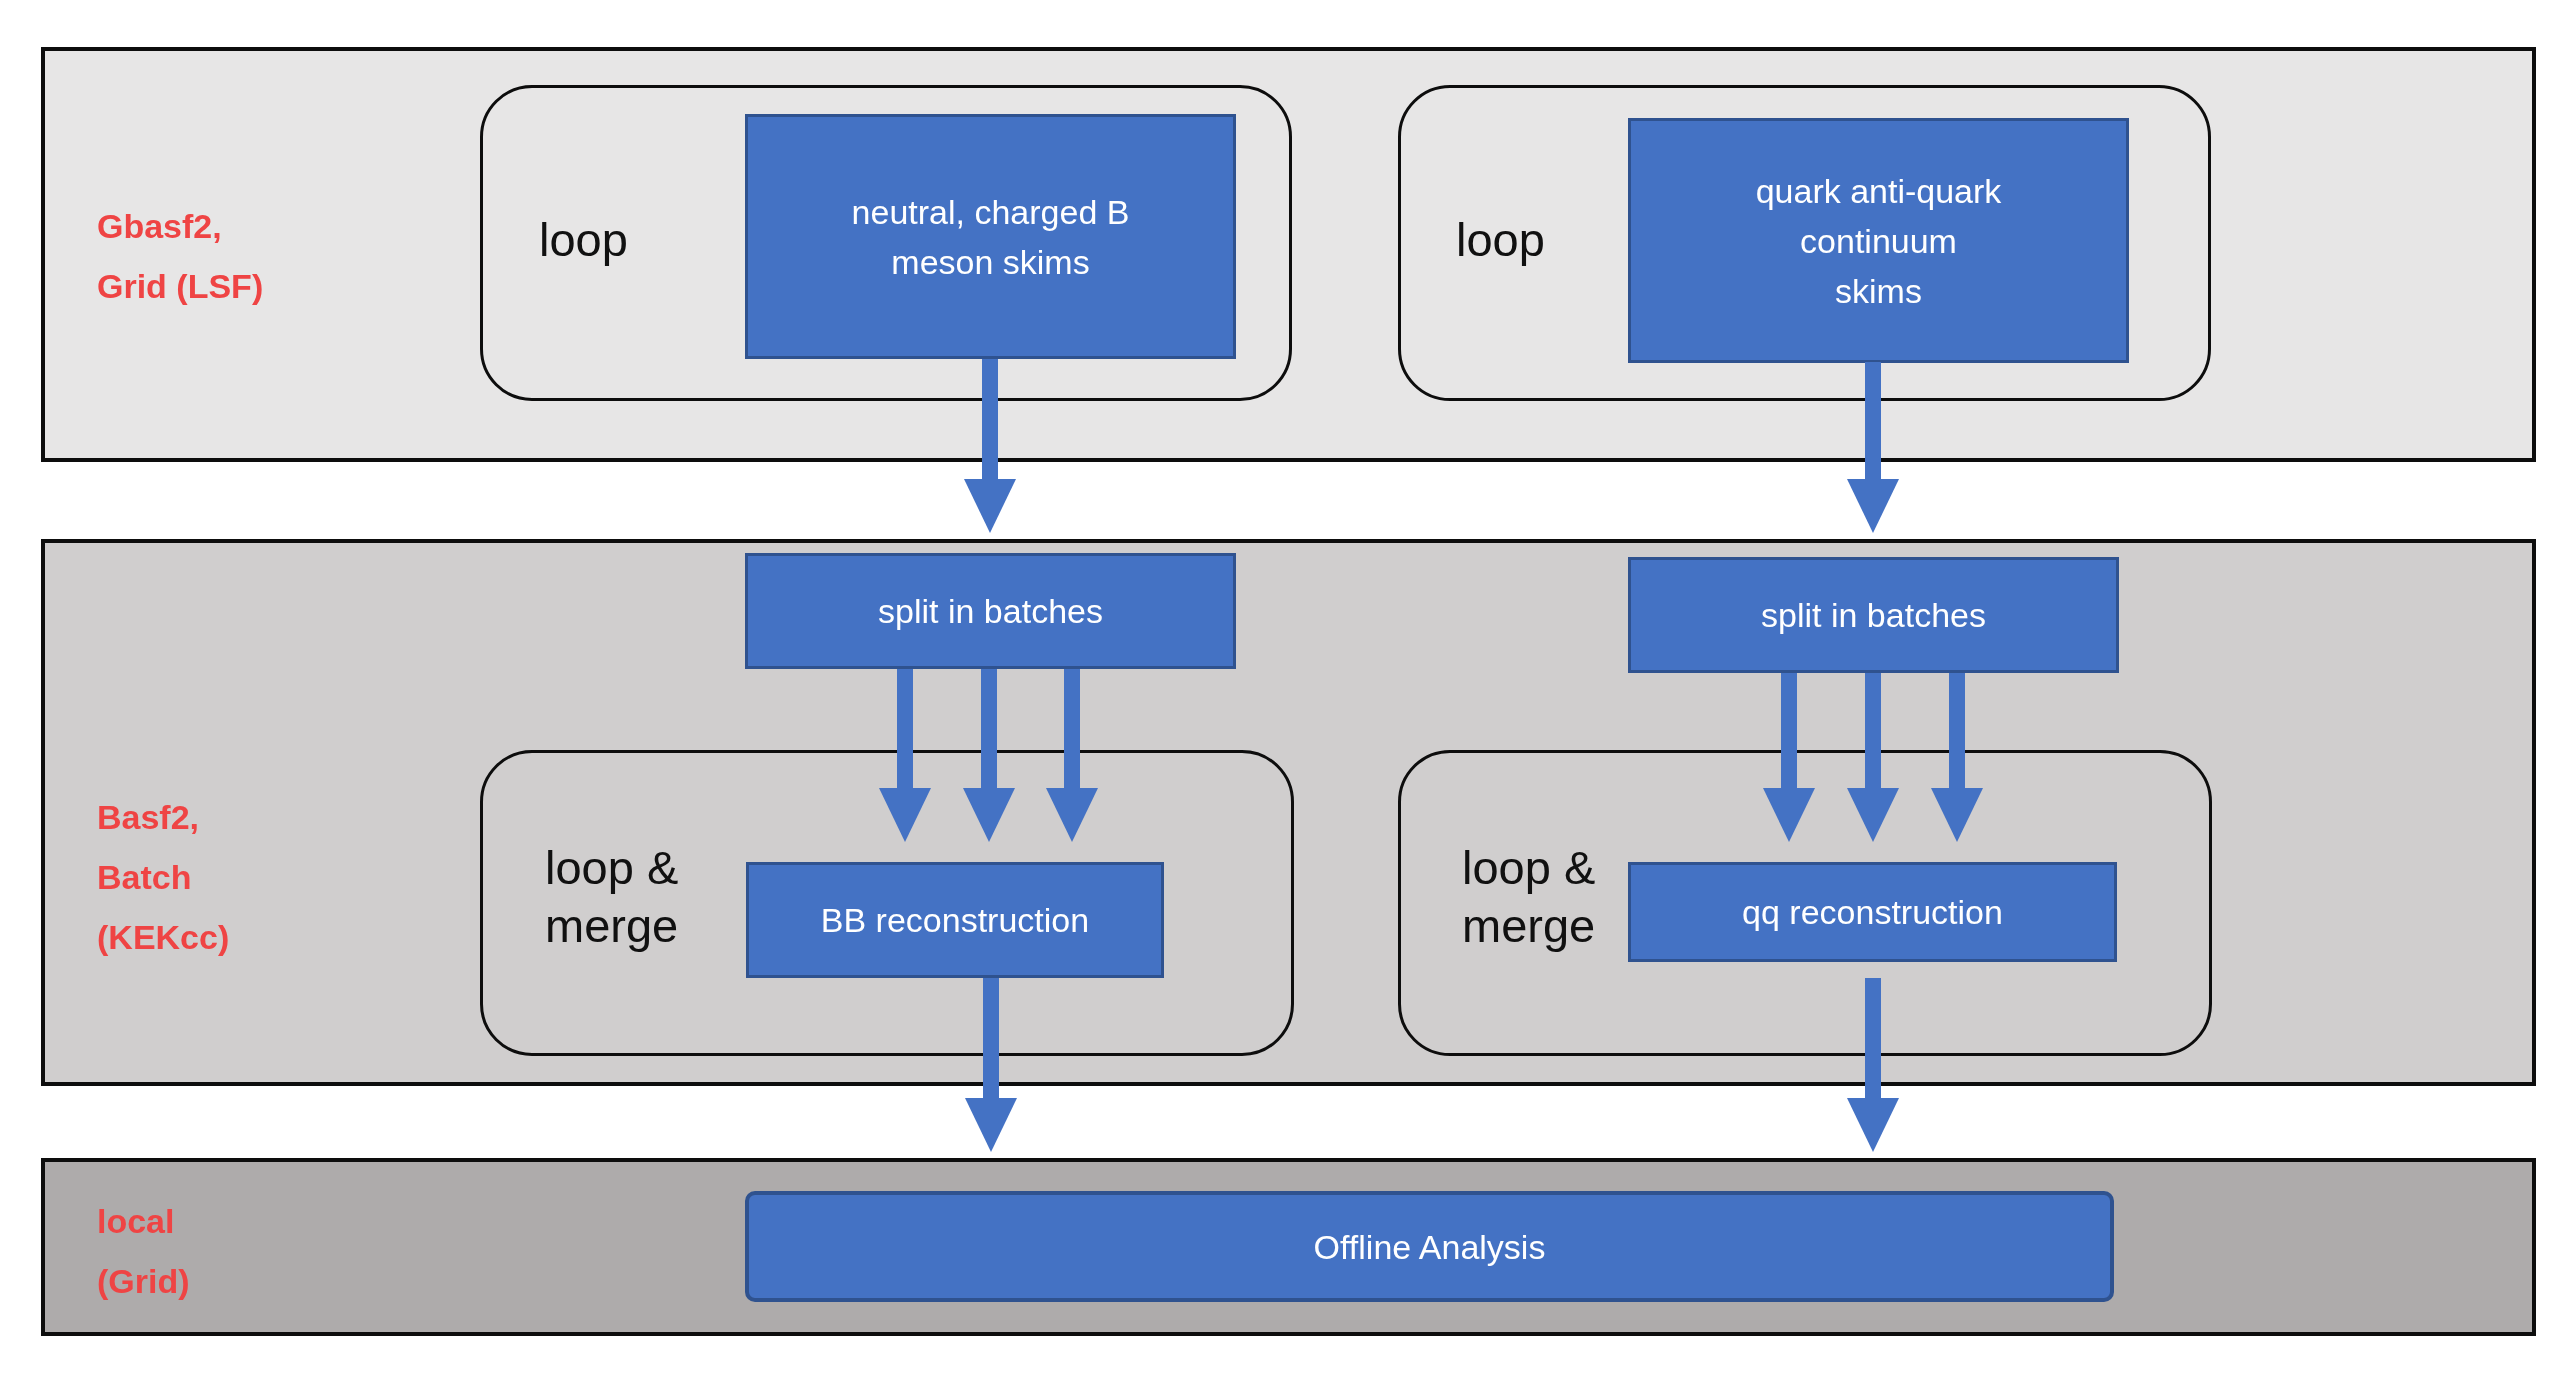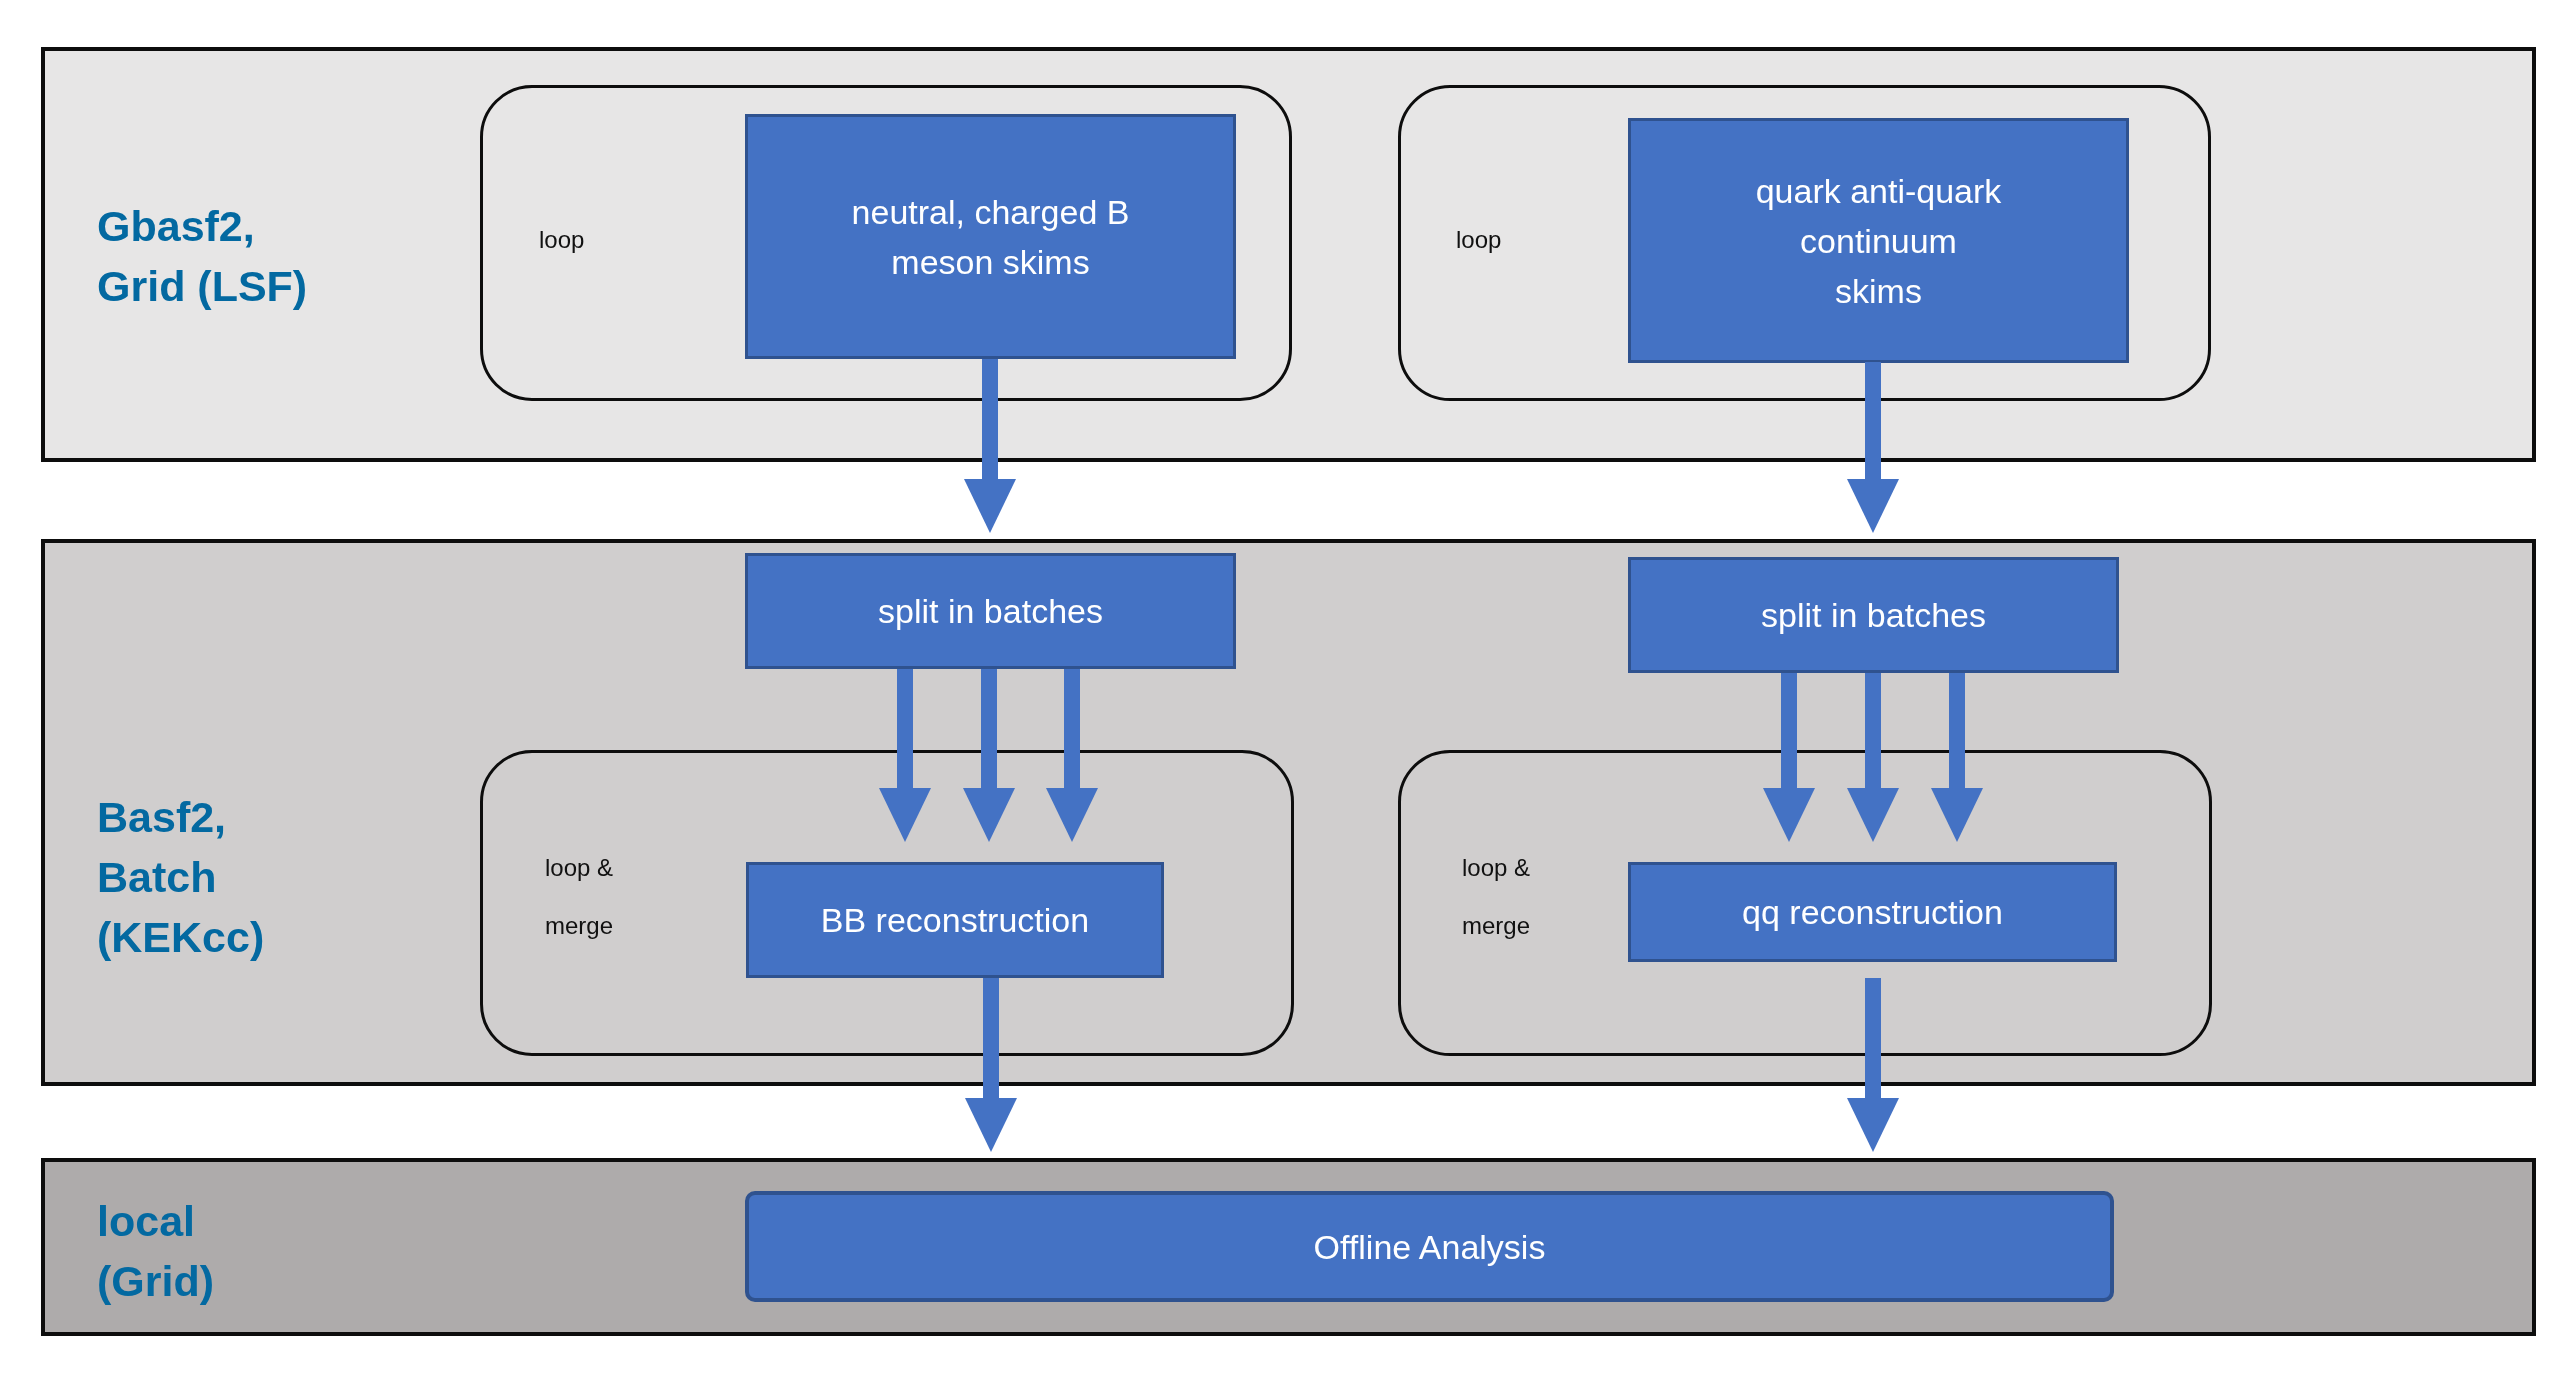--- a/index.html
+++ b/index.html
@@ -10,37 +10,37 @@
     font-family:"Liberation Sans", sans-serif;
     overflow:hidden;
   }
   .band{
     position:absolute;
     border:4.5px solid #0d0d0d;
     box-sizing:border-box;
   }
   .band-label{
     position:absolute;
-    font-size:43px;
+    font-size:34px;
     font-weight:bold;
-    color:#0369a1;
+    color:#ef4444;
     line-height:60px;
     white-space:pre-line;
     letter-spacing:0px;
   }
   .loop-container{
     position:absolute;
     border:3.7px solid #0d0d0d;
     border-radius:52px;
     box-sizing:border-box;
     background:transparent;
   }
   .loop-label{
     position:absolute;
-    font-size:24px;
+    font-size:47px;
     color:#111111;
     line-height:58px;
     white-space:pre-line;
   }
   .node{
     position:absolute;
     background:#4472c4;
     border:3.7px solid #2f528f;
     box-sizing:border-box;
     display:flex;

